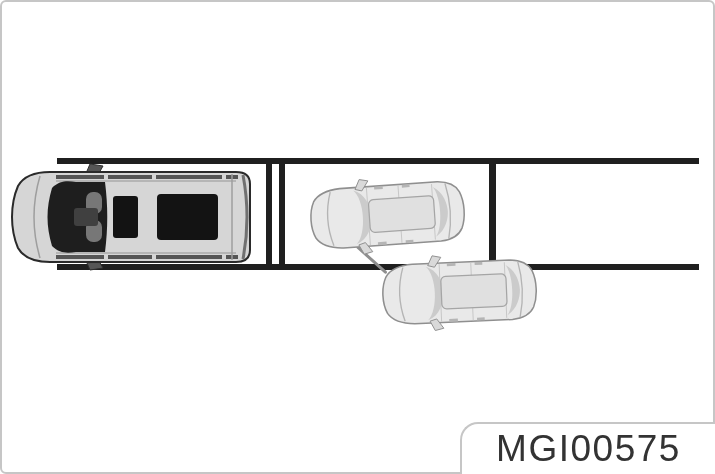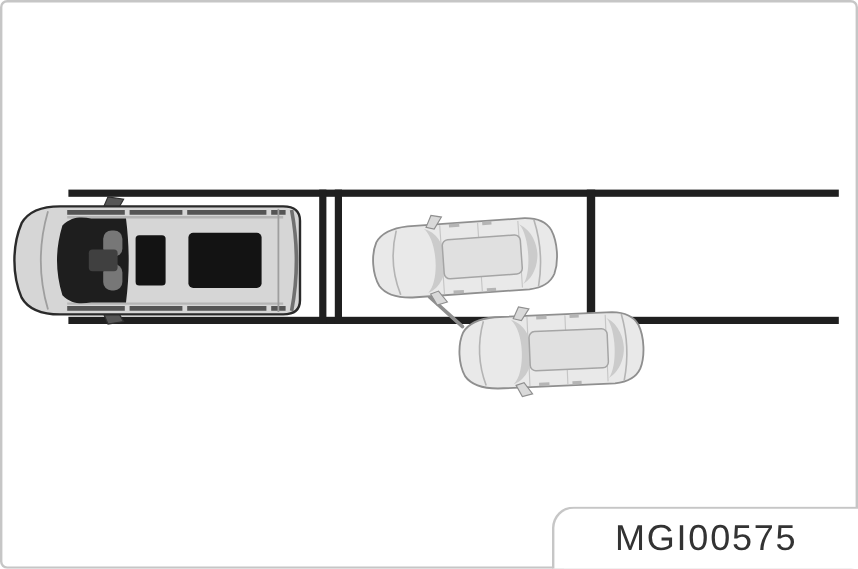--- a/index.html
+++ b/index.html
@@ -4,21 +4,21 @@
 <style>
   html,body{margin:0;padding:0;background:#ffffff;}
   .stage{position:relative;width:715px;height:474px;font-family:"Liberation Sans",sans-serif;overflow:hidden;}
   .frame{position:absolute;left:0;top:0;right:0;bottom:0;background:#ffffff;border:2px solid #c6c6c6;border-radius:6px;box-sizing:border-box;}
   .pline{position:absolute;}
   .hline{height:6px;left:57px;width:642px;}
   .vline{top:158px;height:112px;width:6px;}
   .vehicle{position:absolute;}
   .mirror-link{position:absolute;left:357px;top:245px;width:40px;height:2.5px;background:#8f8f8f;transform:rotate(42deg);transform-origin:left center;border-radius:2px;}
   .code-box{position:absolute;right:0;bottom:0;width:253px;height:50px;background:#ffffff;border-top:2px solid #c6c6c6;border-left:2px solid #c6c6c6;border-top-left-radius:18px;display:flex;align-items:center;justify-content:center;}
-  .code-text{font-size:30px;letter-spacing:1.5px;color:#333333;font-weight:400;}
+  .code-text{font-size:37px;letter-spacing:1.5px;color:#333333;font-weight:400;}
   svg{display:block;overflow:visible;}
 </style>
 </head>
 <body>
 
 <svg width="0" height="0" style="position:absolute" aria-hidden="true">
   <defs>
     <symbol id="car-top" overflow="visible">
 
       <path d="M 36 12 L 138 12 Q 155 13 160.5 24 Q 164 32 164 43 Q 164 54 160.5 62 Q 155 73 138 74 L 36 74 Q 15 73 8 62 Q 4 54 4 43 Q 4 32 8 24 Q 15 13 36 12 Z" stroke-width="1.6" fill="#e9e9e9" stroke="#8f8f8f"></path>

